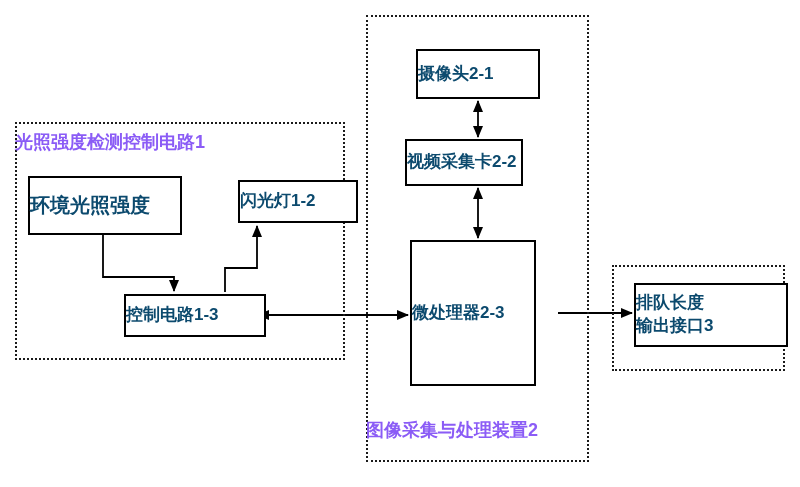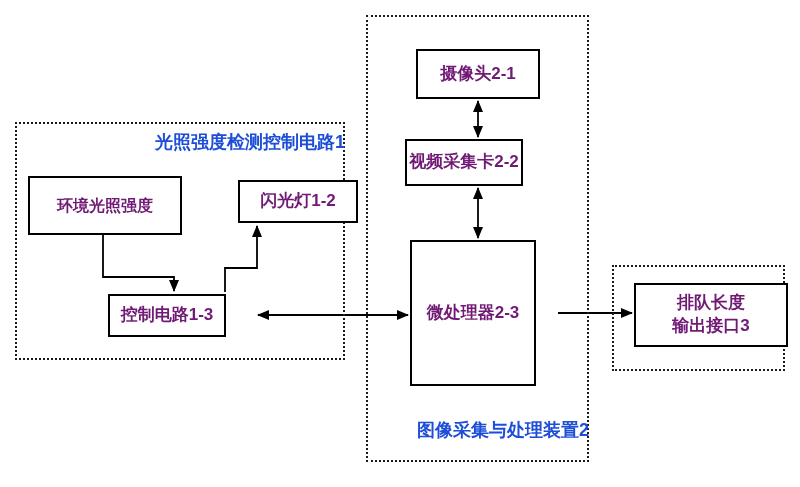--- a/index.html
+++ b/index.html
@@ -26,37 +26,37 @@
     border: 2px dotted #1a1a1a;
     background: transparent;
   }
 
   .node {
     position: absolute;
     border: 2px solid #000000;
     background: #ffffff;
     display: flex;
     flex-direction: column;
-    align-items: center;
+    align-items: flex-start;
     justify-content: center;
     font-weight: bold;
-    color: #701a75;
+    color: #0c4a6e;
     text-align: center;
     line-height: 1.35;
     font-size: 17px;
   }
 
-  .node.small-text { font-size: 16px; }
+  .node.small-text { font-size: 20px; }
 
   .group-title {
     position: absolute;
     font-weight: bold;
     font-size: 18px;
-    color: #1d4ed8;
-    text-align: right;
+    color: #8b5cf6;
+    text-align: left;
   }
 </style>
 </head>
 <body>
 
 <div class="stage">
 
   <svg class="arrows" viewBox="0 0 800 487" xmlns="http://www.w3.org/2000/svg">
     <defs>
       <marker id="ah" viewBox="0 0 12 10" refX="11" refY="5" markerWidth="12" markerHeight="10" markerUnits="userSpaceOnUse" orient="auto-start-reverse">
@@ -81,21 +81,21 @@
   <div class="group-title" style="left:15px; top:130px; width:330px;">光照强度检测控制电路1</div>
 
   <div class="node small-text" style="left:28px; top:176px; width:154px; height:59px;">
     <span>环境光照强度</span>
   </div>
 
   <div class="node" style="left:196px; top:180px; width:120px; height:43px;margin-left:42px;">
     <span>闪光灯1-2</span>
   </div>
 
-  <div class="node" style="left:108px; top:294px; width:118px; height:43px;">
+  <div class="node" style="left:124px; top:294px; width:142px; height:43px;">
     <span>控制电路1-3</span>
   </div>
 
   <div class="dashed-group" style="left:366px; top:15px; width:223px; height:447px;"></div>
 
   <div class="node" style="left:416px; top:49px; width:124px; height:50px;">
     <span>摄像头2-1</span>
   </div>
 
   <div class="node" style="left:405px; top:139px; width:118px; height:47px;">

